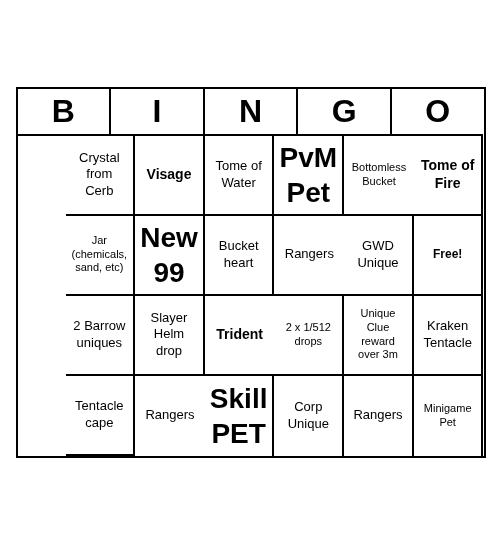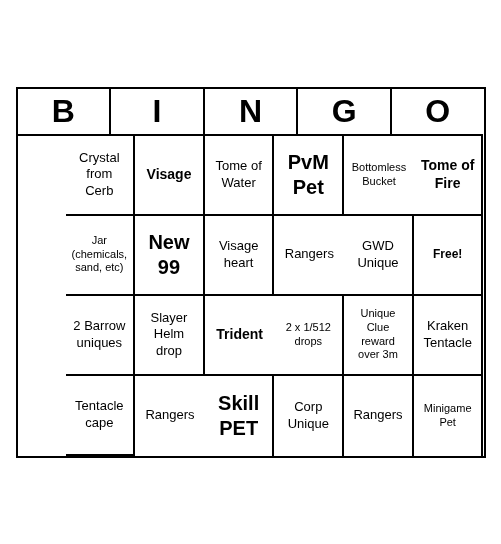--- a/index.html
+++ b/index.html
@@ -48,21 +48,21 @@
       font-size: 13px;
       line-height: 1.25;
     }
     .bingo-cell:nth-child(5n) {
       border-right: none;
     }
     .bingo-grid .bingo-cell:nth-last-child(-n+5) {
       border-bottom: none;
     }
     .bingo-cell.large-text {
-      font-size: 20px;
+      font-size: 28px;
       font-weight: bold;
     }
     .bingo-cell.medium-text {
       font-size: 14px;
       font-weight: bold;
     }
     .bingo-cell.small-text {
       font-size: 11px;
     }
     .bingo-cell.free {
@@ -83,21 +83,21 @@
     </div>
   <div class="bingo-grid">
   <div class="bingo-cell">Crystal from Cerb</div>
       <div class="bingo-cell medium-text">Visage</div>
       <div class="bingo-cell">Tome of Water</div>
       <div class="bingo-cell large-text">PvM Pet</div>
       <div class="bingo-cell small-text">Bottomless Bucket</div>
       <div class="bingo-cell medium-text">Tome of Fire</div>
       <div class="bingo-cell small-text">Jar (chemicals, sand, etc)</div>
       <div class="bingo-cell large-text">New 99</div>
-      <div class="bingo-cell">Visage heart</div>
+      <div class="bingo-cell">Bucket heart</div>
       <div class="bingo-cell">Rangers</div>
       <div class="bingo-cell">GWD Unique</div>
       <div class="bingo-cell free">Free!</div>
       <div class="bingo-cell">2 Barrow uniques</div>
       <div class="bingo-cell">Slayer Helm drop</div>
       <div class="bingo-cell medium-text">Trident</div>
       <div class="bingo-cell small-text">2 x 1/512 drops</div>
       <div class="bingo-cell small-text">Unique Clue reward over 3m</div>
       <div class="bingo-cell">Kraken Tentacle</div>
       <div class="bingo-cell">Tentacle cape</div>

